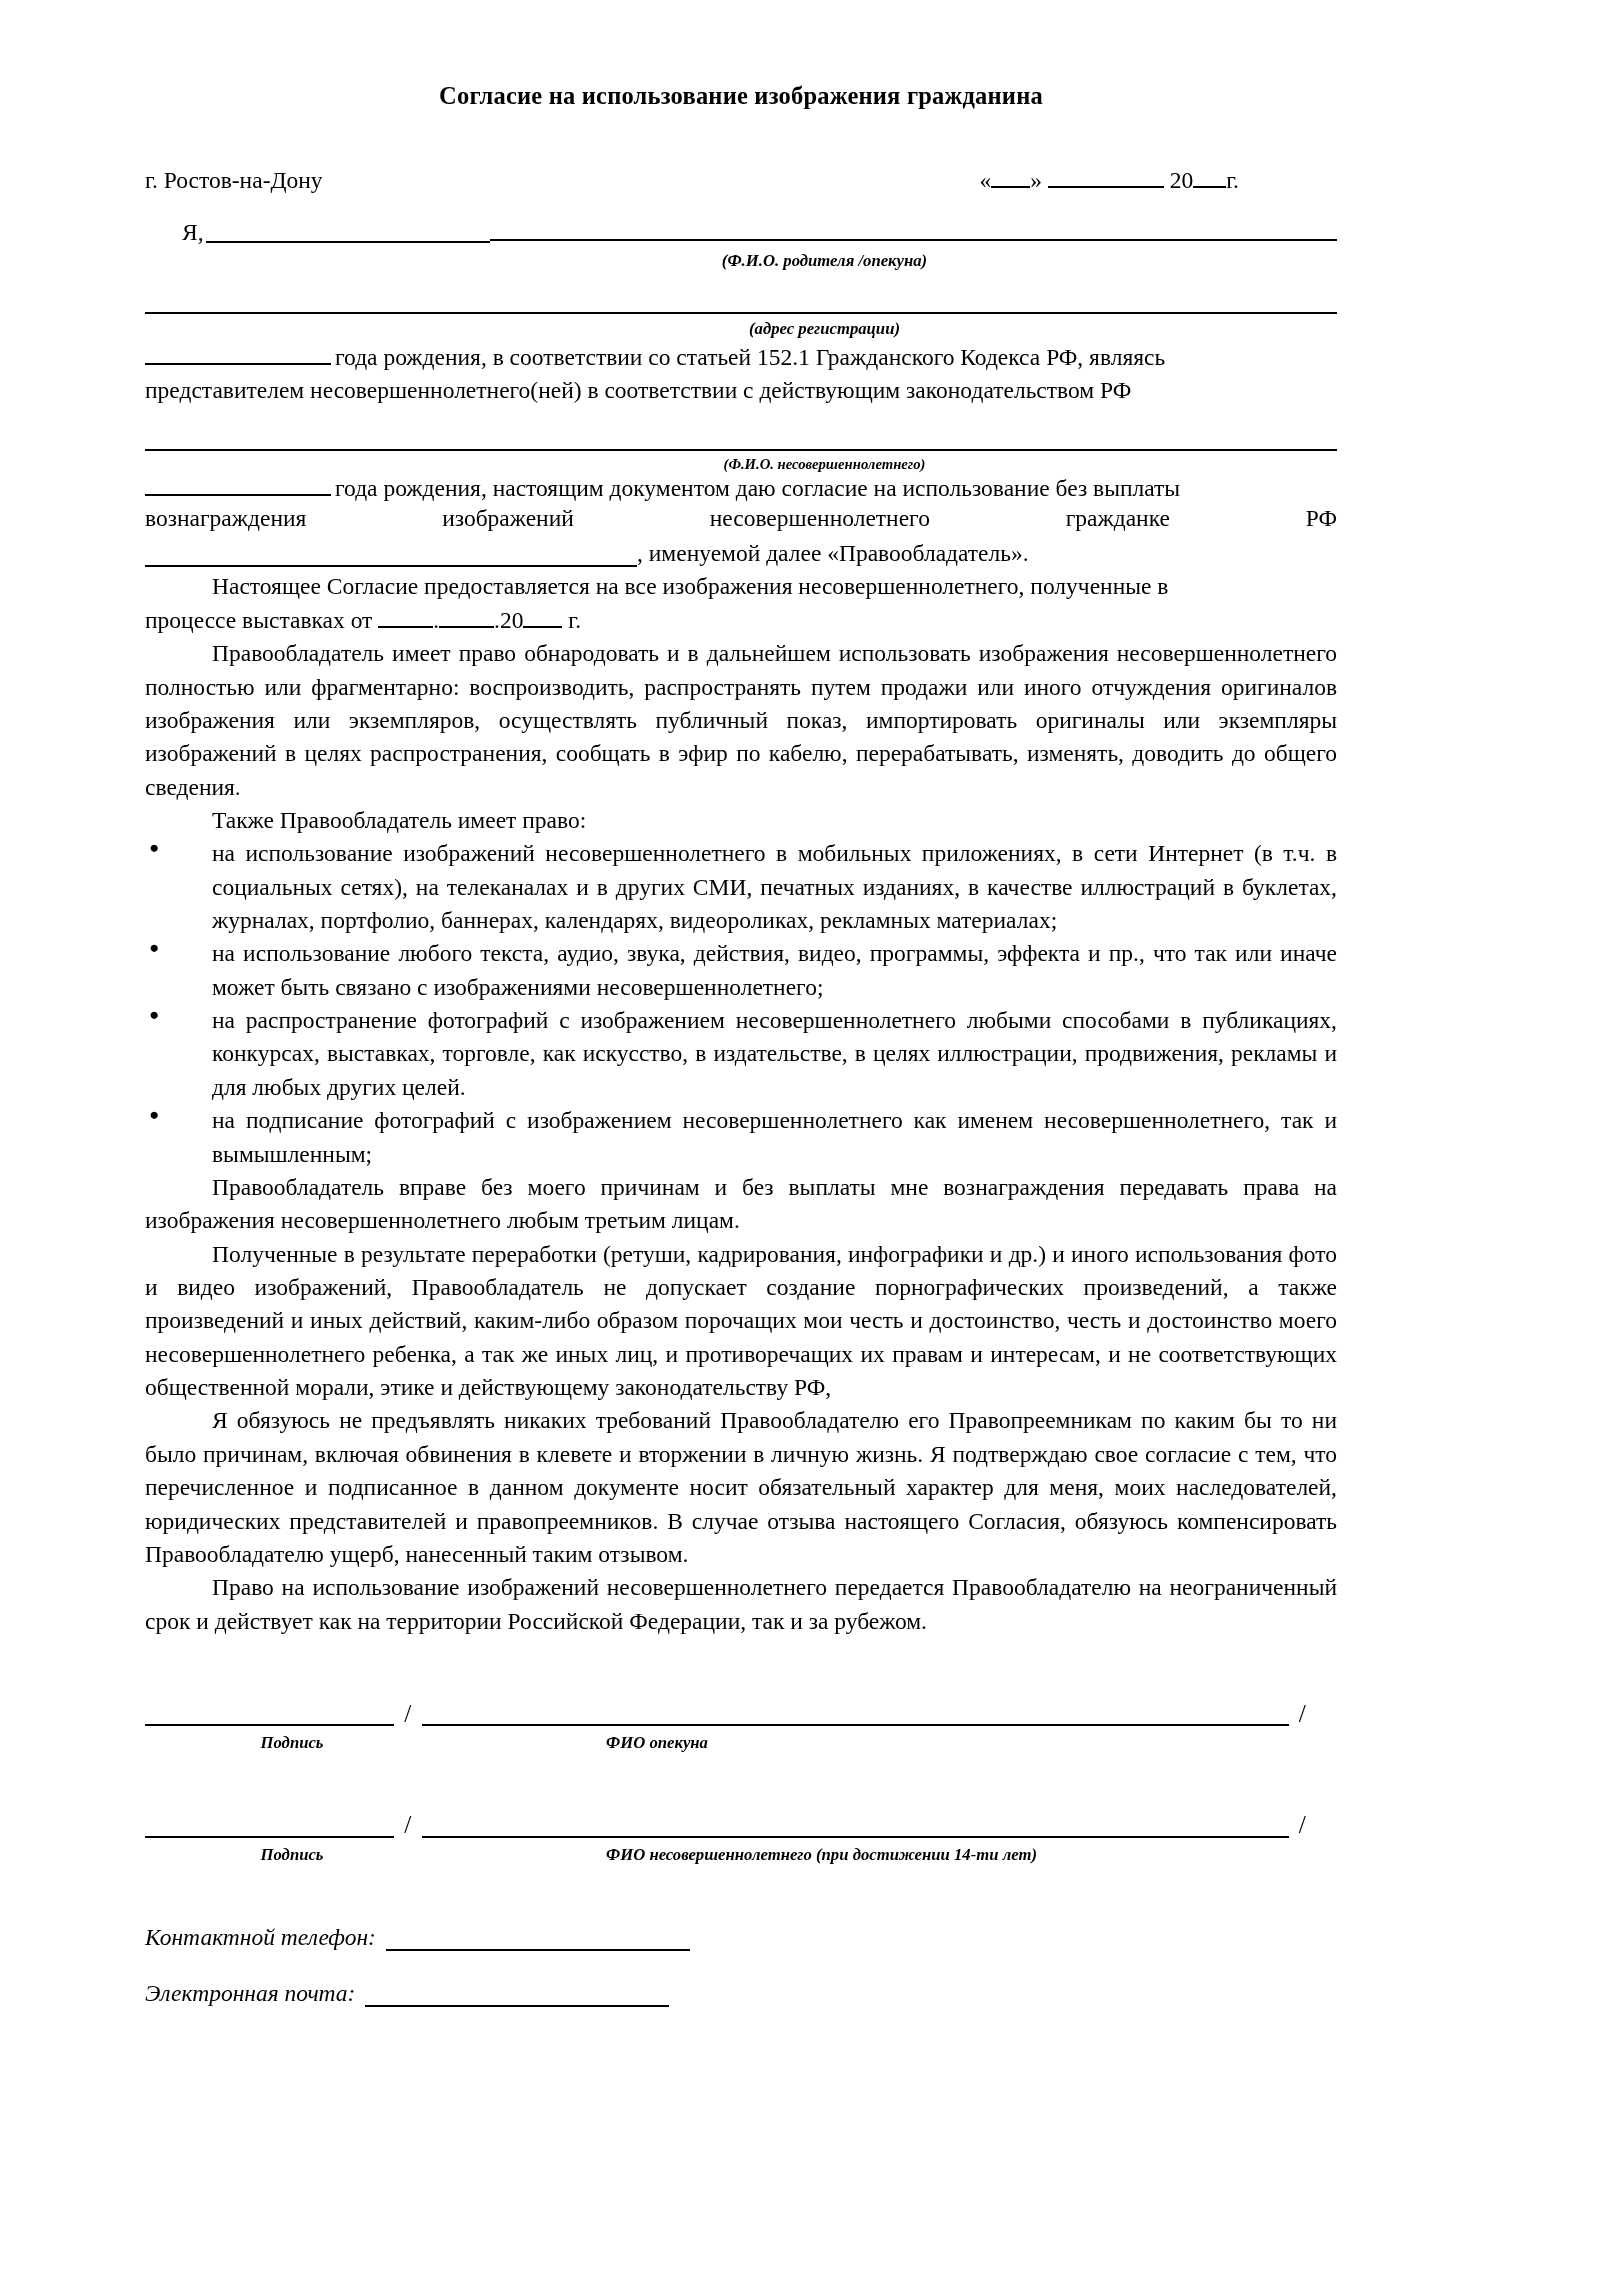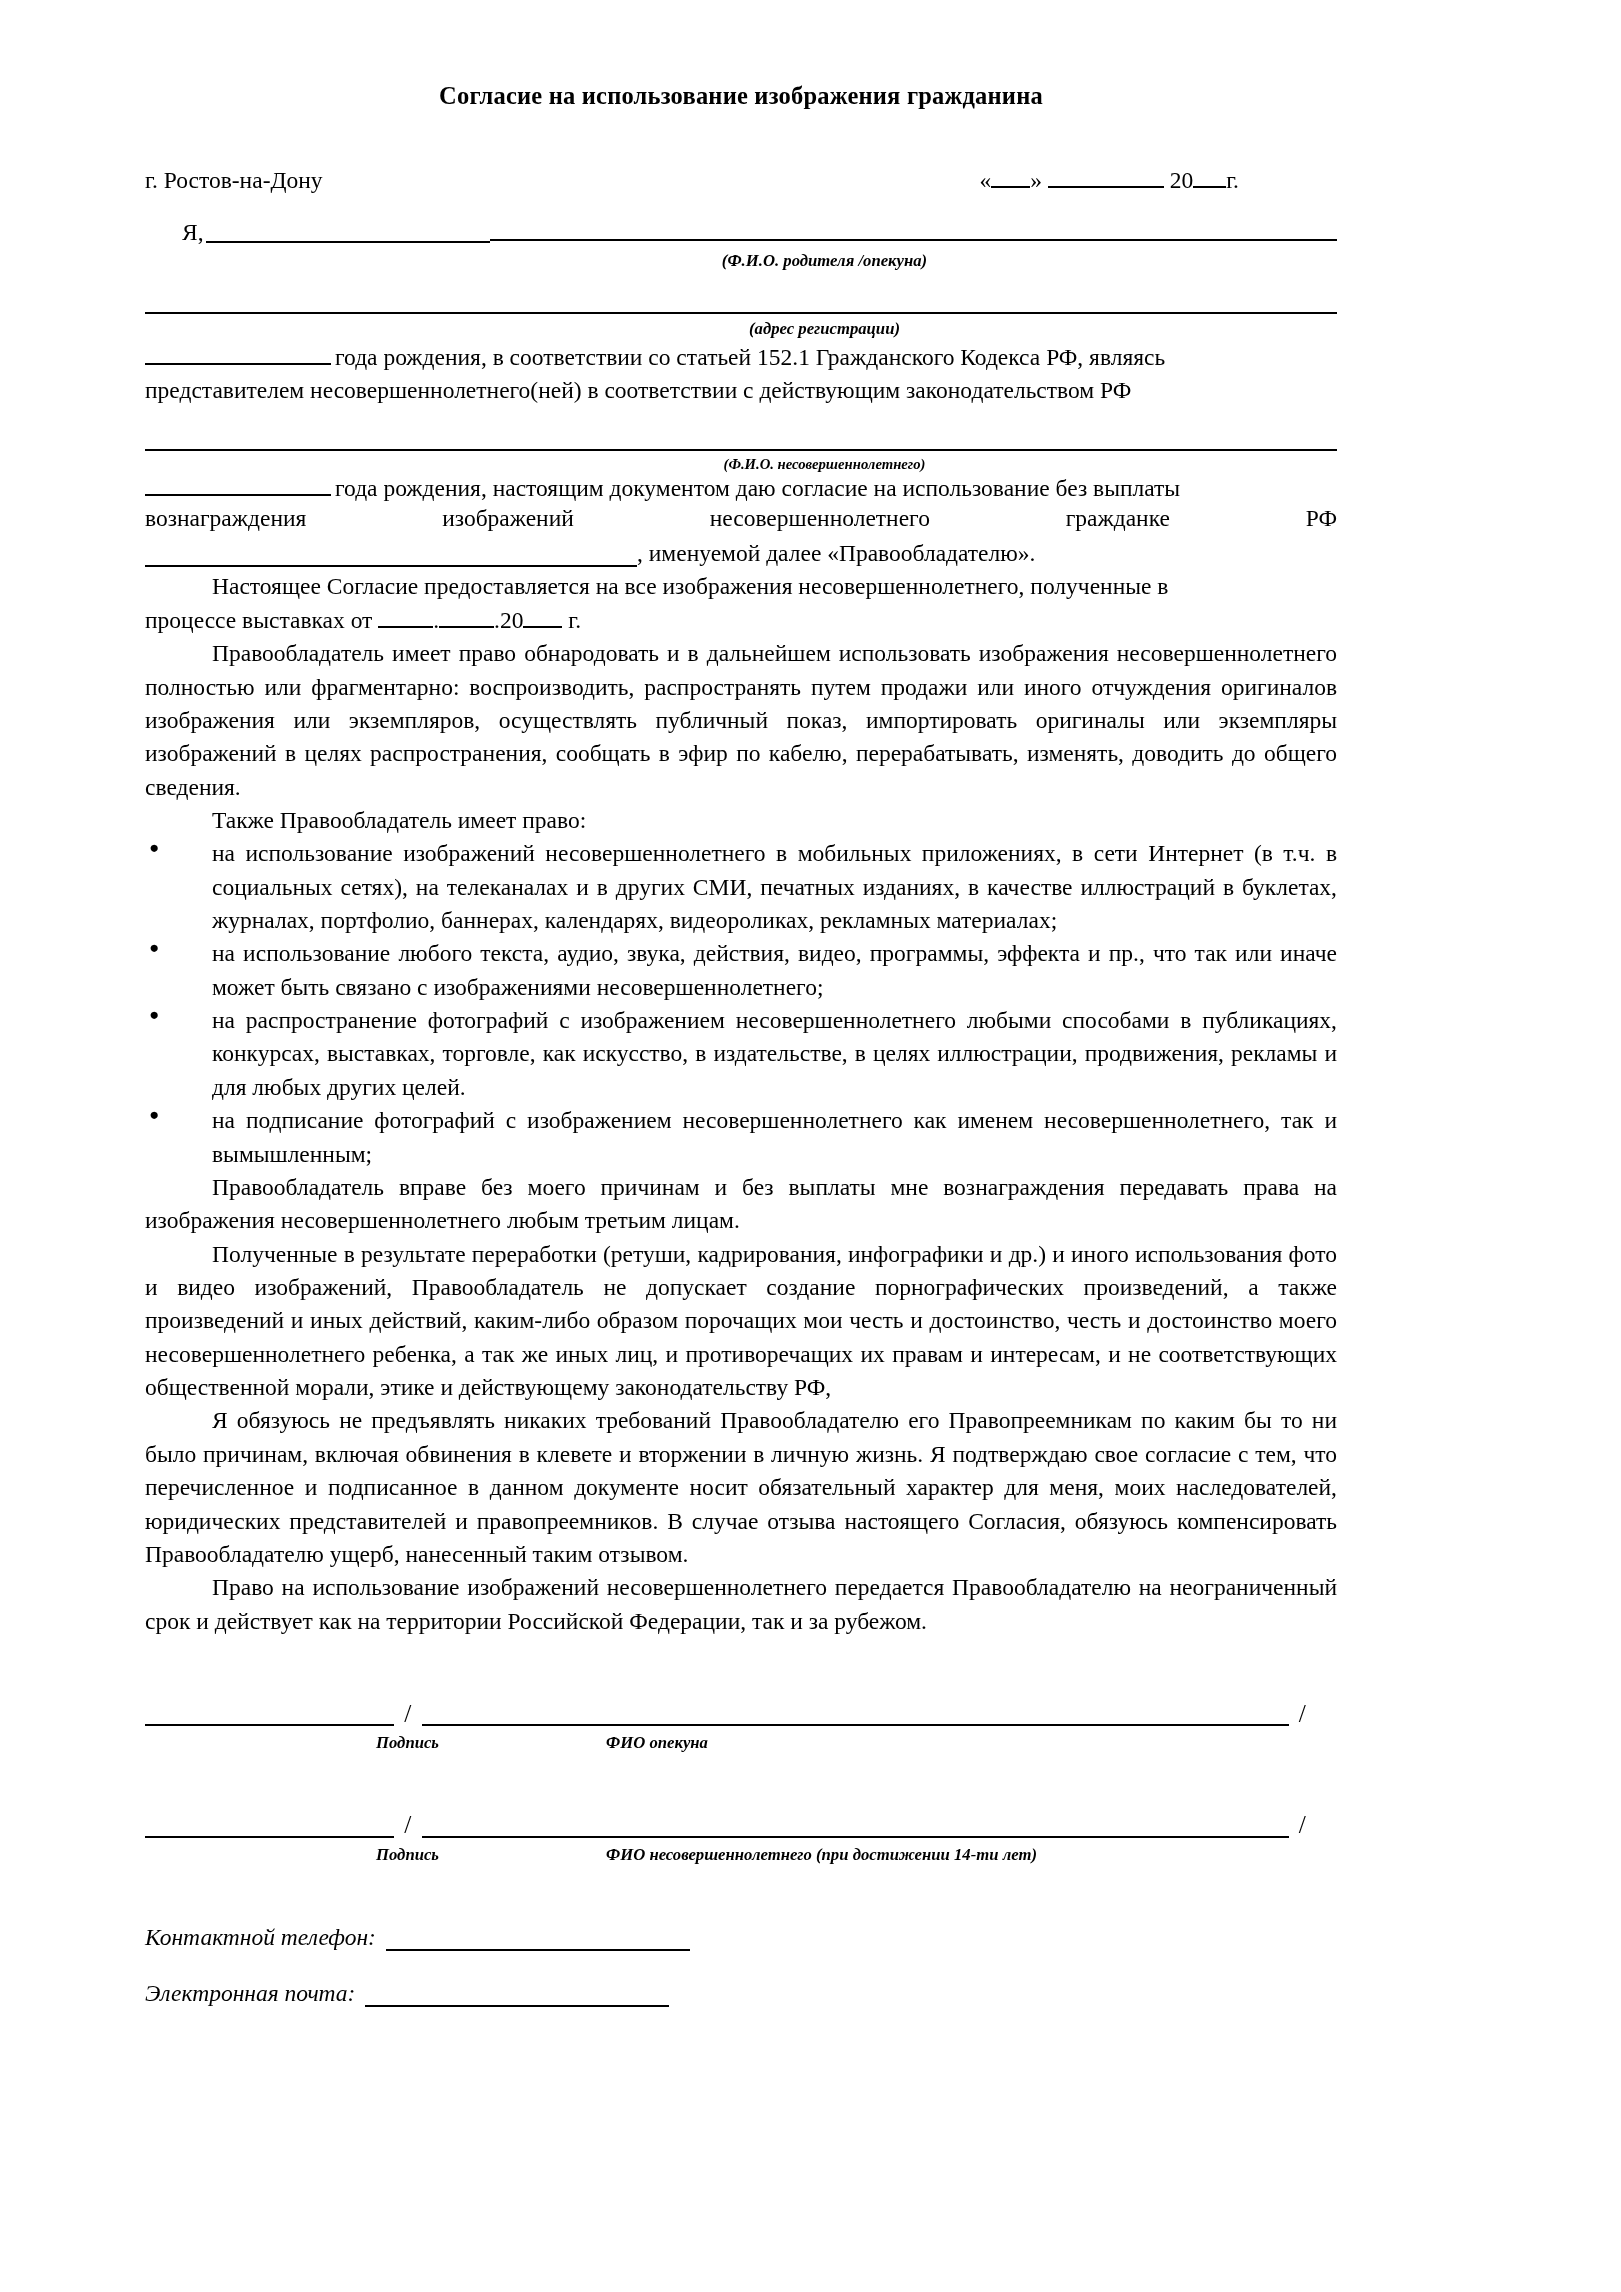--- a/index.html
+++ b/index.html
@@ -182,21 +182,21 @@
     border-bottom: 2.9px solid #000;
     height: 25.5px;
   }
   .sig-captions {
     display: flex;
     font-style: italic;
     font-weight: bold;
     font-size: 16.7px;
     margin-top: 6.9px;
   }
-  .sig-captions .cap-1 { width: 294px; text-align: right; }
+  .sig-captions .cap-1 { width: 294px; text-align: center; }
   .sig-captions .cap-2 { flex: 1; padding-left: 167px; }
   .sig-block .second { margin-top: 57px; }
 
   
   .contacts { margin-top: 59px; }
   .contact-row {
     display: flex;
     align-items: flex-end;
     font-size: 23.5px;
     margin-bottom: 29px;
@@ -251,21 +251,21 @@
     <span>вознаграждения</span>
     <span>изображений</span>
     <span>несовершеннолетнего</span>
     <span>гражданке</span>
     <span>РФ</span>
   </div>
 
   <div class="named-line">
     <span class="u1"></span>
     <span class="u2"></span>
-    <span>, именуемой далее «Правообладателю».</span>
+    <span>, именуемой далее «Правообладатель».</span>
   </div>
 
   <p class="body indent">Настоящее Согласие предоставляется на все изображения несовершеннолетнего, полученные в</p>
 
   <div style="font-size:23.5px;line-height:1.42">
     <span>процессе выставках от</span>
     <span class="inline-blank blank-56"></span>.<span class="inline-blank blank-56"></span><span>.20</span><span class="inline-blank blank-40"></span>&nbsp;<span>г.</span>
   </div>
 
   <p class="body indent">Правообладатель имеет право обнародовать и в дальнейшем использовать изображения несовершеннолетнего полностью или фрагментарно: воспроизводить, распространять путем продажи или иного отчуждения оригиналов изображения или экземпляров, осуществлять публичный показ, импортировать оригиналы или экземпляры изображений в целях распространения, сообщать в эфир по кабелю, перерабатывать, изменять, доводить до общего сведения.</p>

